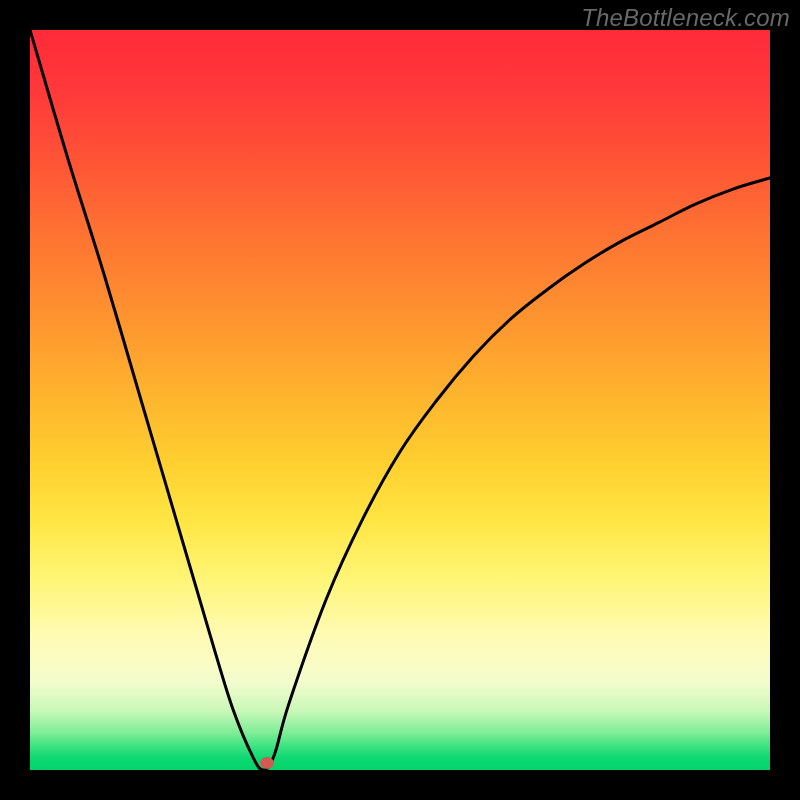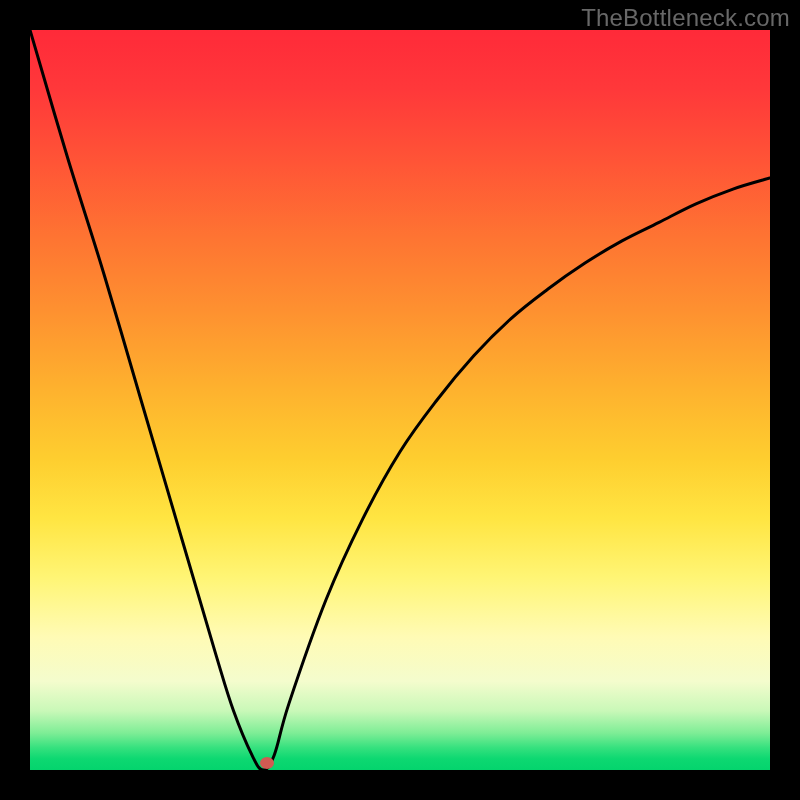--- a/index.html
+++ b/index.html
@@ -9,20 +9,21 @@
     height: 800px;
     background: #000;
     font-family: Arial, Helvetica, sans-serif;
     overflow: hidden;
   }
   .frame {
     position: relative;
     width: 800px;
     height: 608px;
     background: #000;
+    font-style: italic;
   }
   .watermark {
     position: absolute;
     top: 4px;
     right: 10px;
     color: #686868;
     font-size: 24px;
     font-weight: 400;
     letter-spacing: 0.2px;
     user-select: none;

